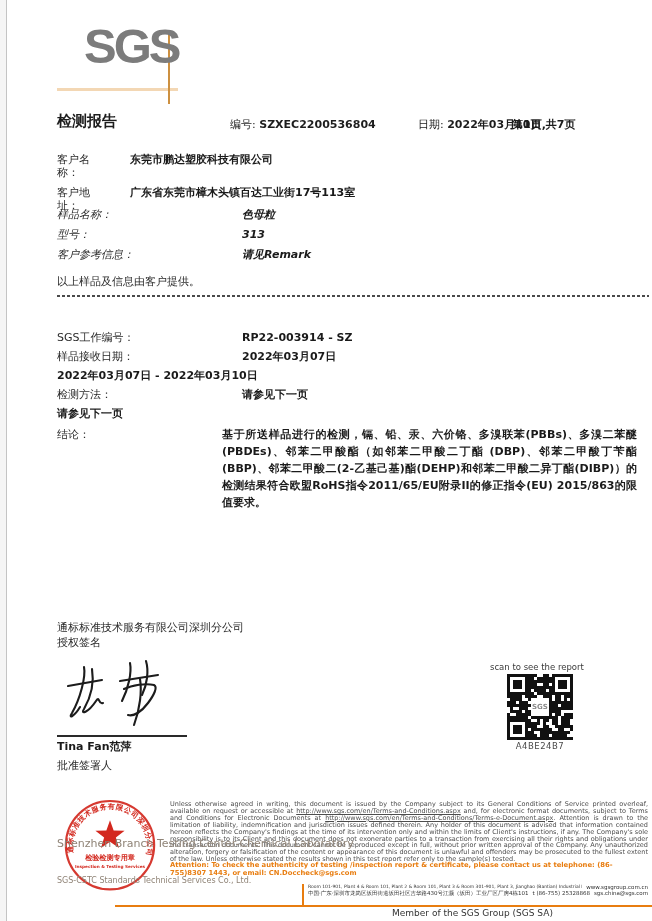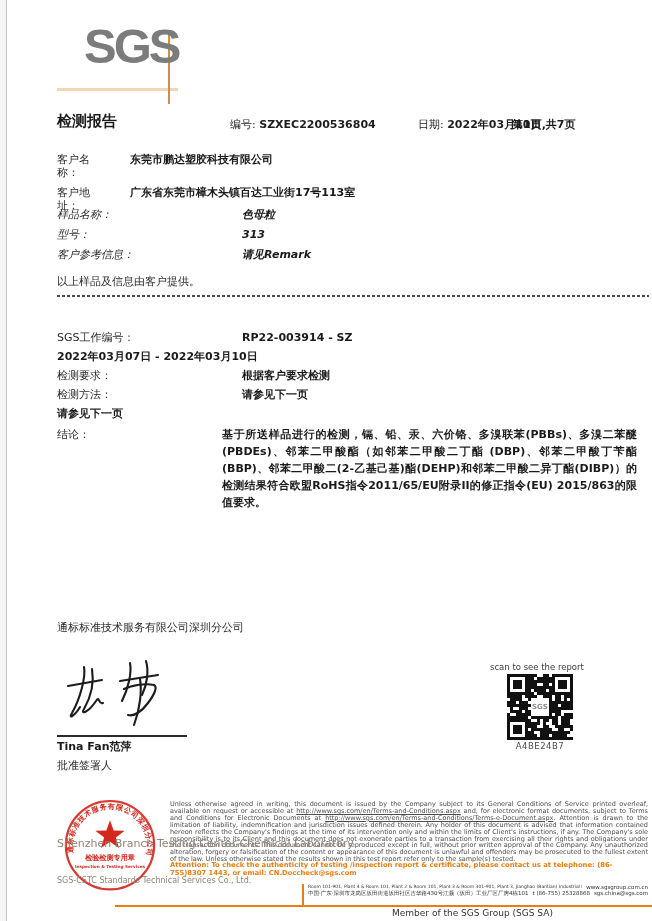--- a/index.html
+++ b/index.html
@@ -115,41 +115,42 @@
 <div class="abs note">以上样品及信息由客户提供。</div>
 
 <div class="abs dashline"></div>
 
 <div class="abs block-details">
   <div class="kv">
     <span class="lab w2">SGS工作编号：</span>
     <span class="val">RP22-003914 - SZ</span>
   </div>
   <div class="kv">
+    <span class="lab w2">样品接收日期：</span>
+    <span class="val">2022年03月07日</span>
+  </div>
+  <div class="kv">
     <span class="val">2022年03月07日 - 2022年03月10日</span>
-  </div>
-  <div class="kv">
-    <span class="lab w2">检测要求：</span>
-    <span class="val">根据客户要求检测</span>
   </div>
   <div class="kv">
     <span class="lab w2">检测方法：</span>
     <span class="val">请参见下一页</span>
   </div>
   <div class="kv">
     <span class="val">请参见下一页</span>
   </div>
   <div class="conclusion">
     <span class="lab">结论：</span>
     <span class="val">基于所送样品进行的检测，镉、铅、汞、六价铬、多溴联苯(PBBs)、多溴二苯醚(PBDEs)、邻苯二甲酸酯（如邻苯二甲酸二丁酯 (DBP)、邻苯二甲酸丁苄酯(BBP)、邻苯二甲酸二(2-乙基己基)酯(DEHP)和邻苯二甲酸二异丁酯(DIBP)）的检测结果符合欧盟RoHS指令2011/65/EU附录II的修正指令(EU) 2015/863的限值要求。</span>
   </div>
 </div>
 
 <div class="abs sig-company">
   <div>通标标准技术服务有限公司深圳分公司</div>
+  <div>授权签名</div>
 </div>
 
 <svg class="abs sig-svg" width="120" height="78" viewBox="0 0 120 78">
   <g fill="none" stroke="#1c1c1c" stroke-width="2.1" stroke-linecap="round" stroke-linejoin="round">
     <path d="M6 31 L40 25"></path>
     <path d="M22 12 C24 22, 18 44, 10 58 C6 64, 12 62, 18 52"></path>
     <path d="M30 14 C32 26, 30 40, 22 54 C18 60, 26 58, 34 46 C38 40, 36 50, 41 48"></path>
     <path d="M58 26 L96 20"></path>
     <path d="M68 8 C70 18, 66 34, 60 46"></path>
     <path d="M84 6 C87 16, 85 30, 80 40"></path>

